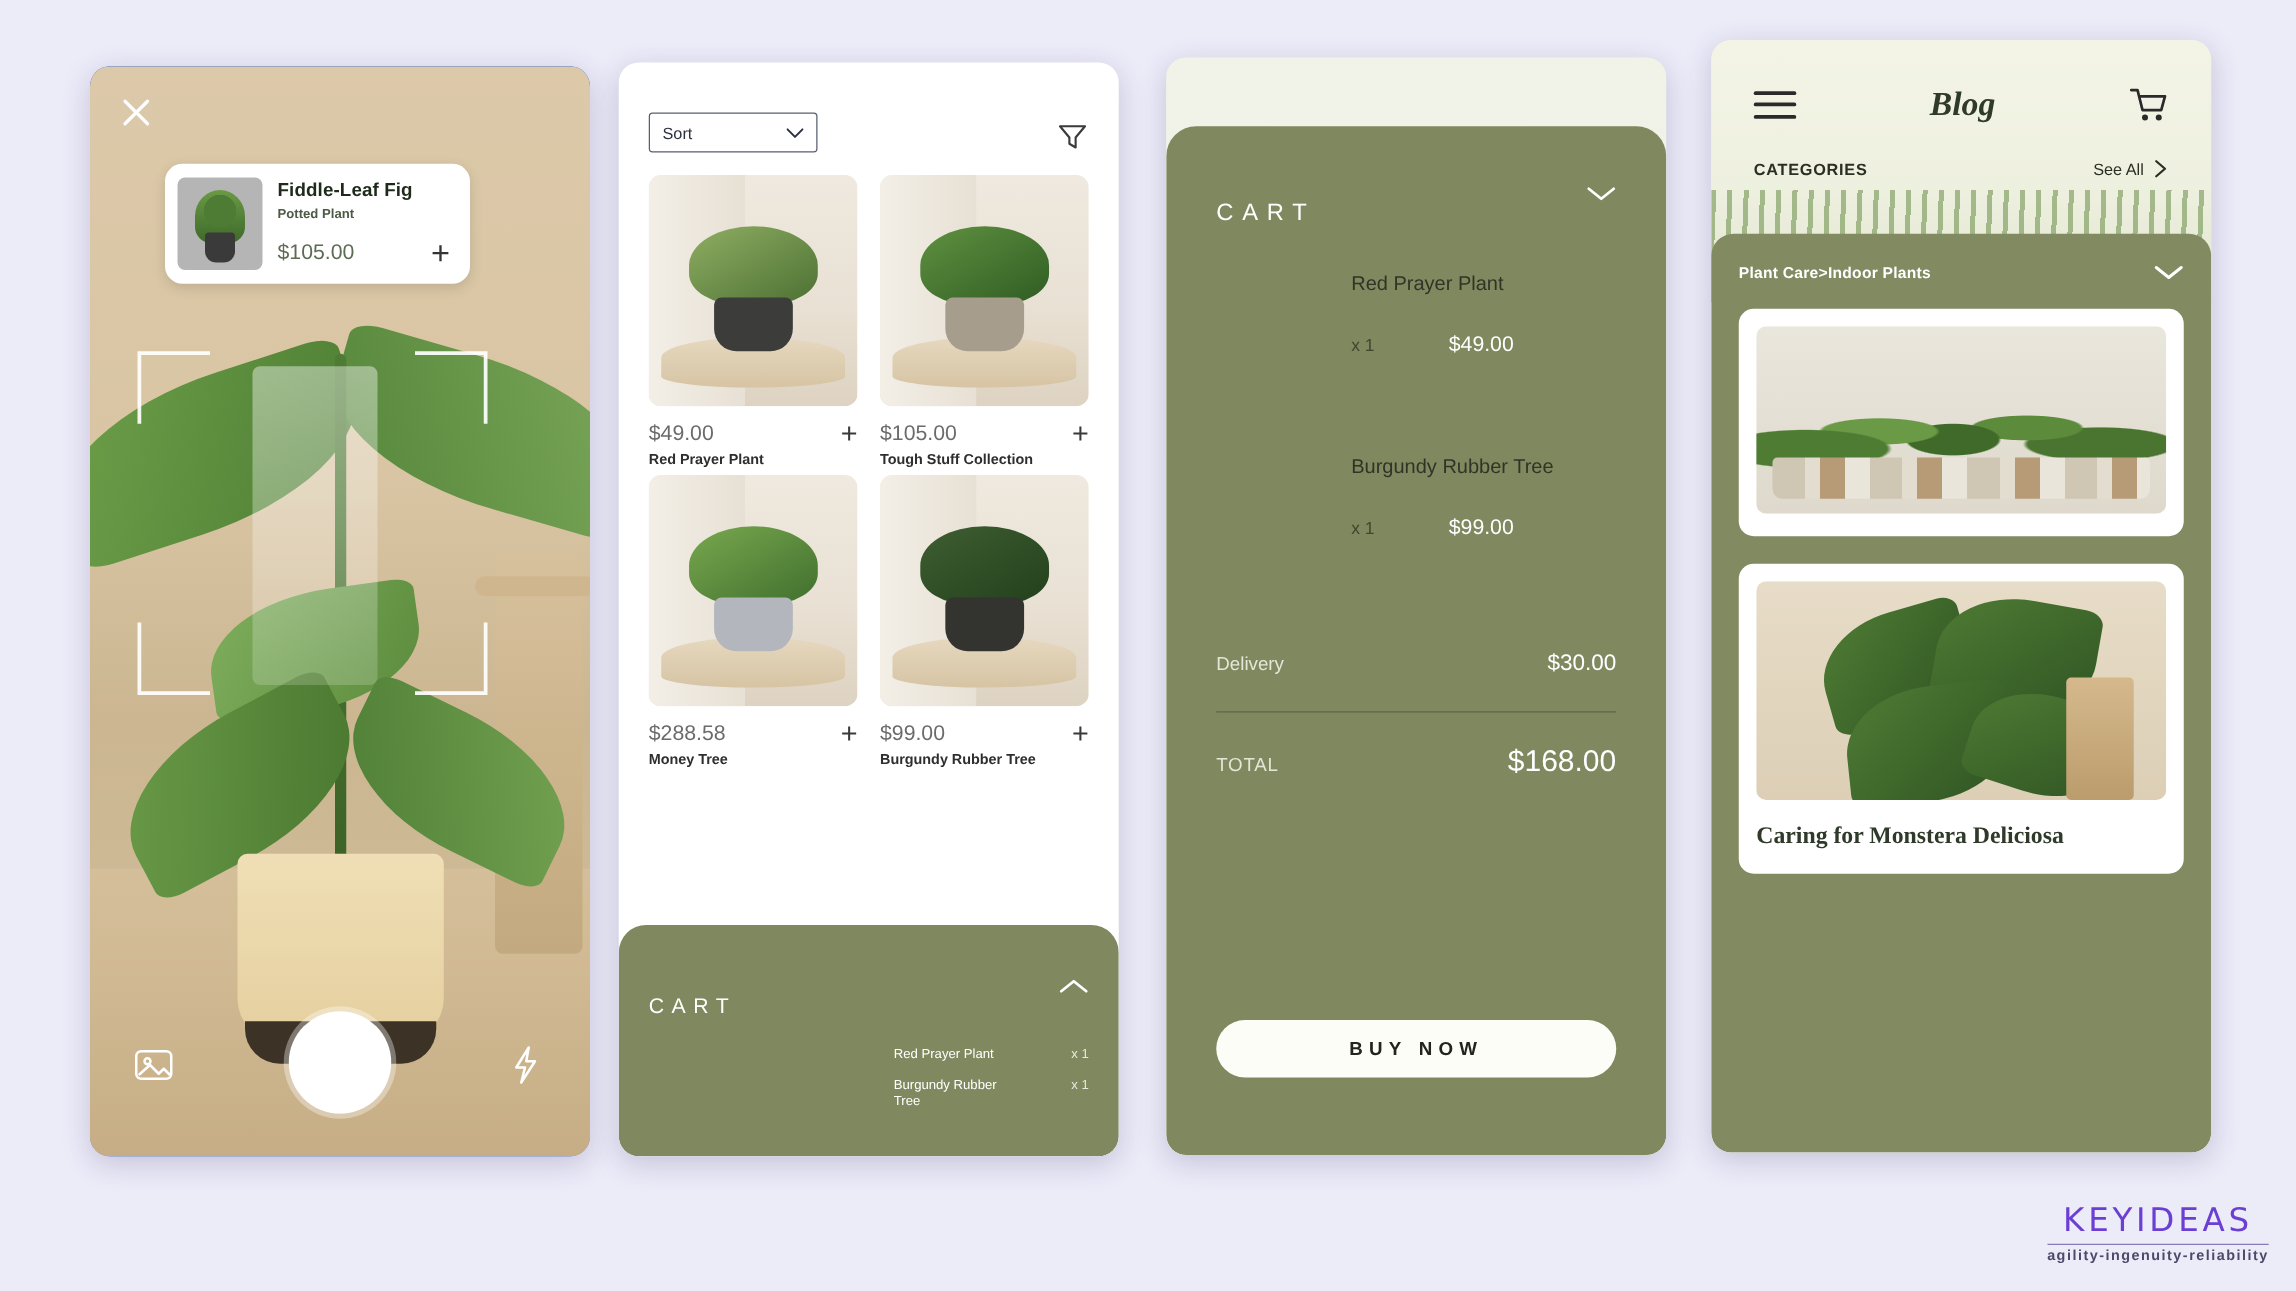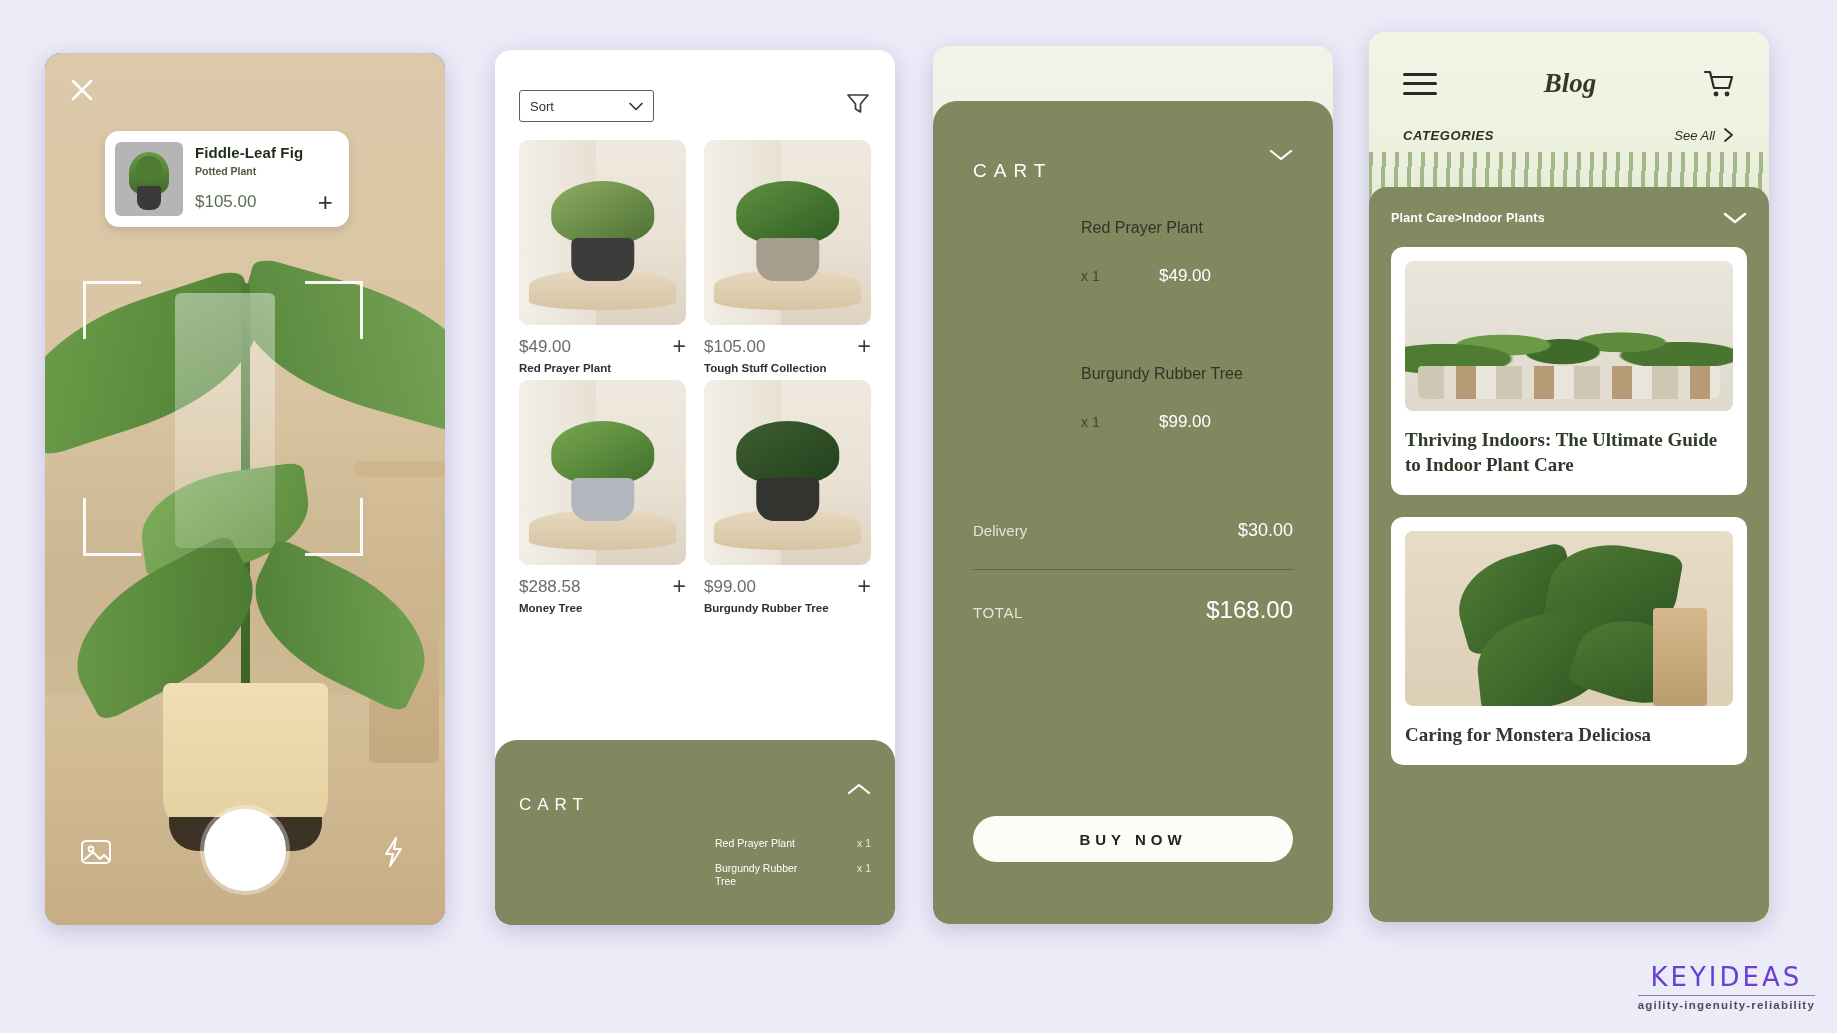--- a/index.html
+++ b/index.html
@@ -14,21 +14,21 @@
   .screens { position: absolute; top: 0; left: 0; width: 1837px; height: 1033px; }
 
   .phone {
     position: absolute;
     border-radius: 16px;
     overflow: hidden;
     box-shadow: 0 6px 22px rgba(60,55,110,0.22);
   }
 
   
-  #screen1 { left: 45px; top: 53px; width: 400px; height: 872px; background: #1d4ed8; }
+  #screen1 { left: 72px; top: 53px; width: 400px; height: 872px; background: #1d4ed8; }
   .ar-bg { position: absolute; inset: 0; background:
       linear-gradient(180deg,#dcc9a9 0%,#d9c5a3 38%,#cbb691 60%,#d3bf9d 100%); }
   .ar-floor { position:absolute; left:0; right:0; bottom:0; height:230px;
       background: linear-gradient(180deg,#d5bf9a 0%,#cdb68f 55%,#c6ad85 100%); }
   .ar-stool { position:absolute; right:6px; top:390px; width:70px; height:320px;
       background: linear-gradient(180deg,#d8c29c,#c2a87e); border-radius:6px; opacity:.95;}
   .ar-stool:after{content:"";position:absolute;left:-16px;top:18px;width:96px;height:16px;
       background:#cfb68f;border-radius:8px;}
   .leaf { position: absolute; background: #5f8f3f; border-radius: 60% 10% 60% 10%; }
   .leaf.l1 { left:-30px; top:250px; width:250px; height:120px; transform: rotate(-18deg);
@@ -87,21 +87,21 @@
       width: 82px; height: 82px; border-radius: 50%; background: #fff;
       border: 3px solid rgba(255,255,255,.6); box-shadow: 0 0 0 4px rgba(255,255,255,.35);
       cursor: pointer; }
   .ar-icon-btn { position: absolute; bottom: 22px; width: 34px; height: 34px; cursor: pointer; }
   .ar-icon-btn.gallery { left: 34px; }
   .ar-icon-btn.flash { right: 34px; }
   .ar-icon-btn svg { width: 100%; height: 100%; }
 
   
   #screen2 { left: 495px; top: 50px; width: 400px; height: 875px; background: #fff; }
-  .s2-top { padding: 40px 24px 0 24px; display:flex; align-items:flex-start; justify-content:space-between; }
+  .s2-top { padding: 40px 24px 0 24px; display:flex; align-items:flex-end; justify-content:space-between; }
   .sort-box { width: 135px; height: 32px; border: 1.5px solid #5a5f6e; border-radius: 3px;
       display: flex; align-items: center; justify-content: space-between; padding: 0 10px;
       cursor: pointer; }
   .sort-box span { font-size: 13px; color: #2c3040; }
   .chev { width: 14px; height: 9px; }
   .filter-icon { width: 26px; height: 26px; cursor: pointer; }
 
   .grid { padding: 18px 24px 0 24px; display: grid; grid-template-columns: 1fr 1fr;
       gap: 6px 18px; }
   .tile { width: 100%; height: 185px; border-radius: 10px; overflow: hidden; position: relative; }
@@ -177,21 +177,21 @@
       opacity:.8; }
   .blog-head { position: relative; display: flex; align-items: center;
       justify-content: space-between; padding: 36px 34px 0 34px; }
   .hamburger { width: 34px; height: 22px; display: flex; flex-direction: column;
       justify-content: space-between; cursor: pointer; }
   .hamburger i { display: block; height: 3px; background: #2a2a2a; border-radius: 2px; }
   .blog-title { font-family: "Liberation Serif", serif; font-size: 27px; font-weight: 700;
       color: #2f3a2a; font-style: italic; }
   .cart-icon-btn { width: 32px; height: 30px; cursor: pointer; }
   .cat-row { position: relative; display: flex; align-items: center;
-      justify-content: space-between; padding: 28px 34px 0 34px; font-style: italic; }
+      justify-content: space-between; padding: 28px 34px 0 34px; }
   .cat-label { font-size: 13px; font-weight: 700; letter-spacing: .6px; color: #2b2f22; }
   .see-all { display: flex; align-items: center; gap: 8px; cursor: pointer; }
   .see-all span { font-size: 13px; color: #2b2f22; }
   .see-all svg { width: 12px; height: 16px; }
 
   .blog-panel { position: absolute; left: 0; right: 0; top: 155px; bottom: 0;
       background: #818a61; border-radius: 18px 18px 16px 16px; padding: 24px 22px 0 22px; }
   .breadcrumb-row { display: flex; align-items: center; justify-content: space-between; }
   .breadcrumb { font-size: 12.5px; font-weight: 700; color: #fff; letter-spacing: .2px; }
   .article-card { background: #fff; border-radius: 12px; padding: 14px 14px 18px 14px;
@@ -505,21 +505,20 @@
           <path d="M2 3 L12 11 L22 3" stroke="#fff" stroke-width="2.4" stroke-linecap="round" stroke-linejoin="round"></path>
         </svg>
       </div>
 
       <div class="article-card">
         <div class="article-img">
           <div class="shelf-bg"></div>
           <div class="shelf-plants"></div>
           <div class="shelf-pots"></div>
         </div>
-        <div class="article-title">Thriving Indoors: The Ultimate Guide to Indoor Plant Care</div>
       </div>
 
       <div class="article-card second">
         <div class="article-img">
           <div class="monstera-bg"></div>
           <div class="monstera-leaf m1"></div>
           <div class="monstera-leaf m2"></div>
           <div class="monstera-leaf m3"></div>
           <div class="monstera-leaf m4"></div>
           <div class="m-stand"></div>

